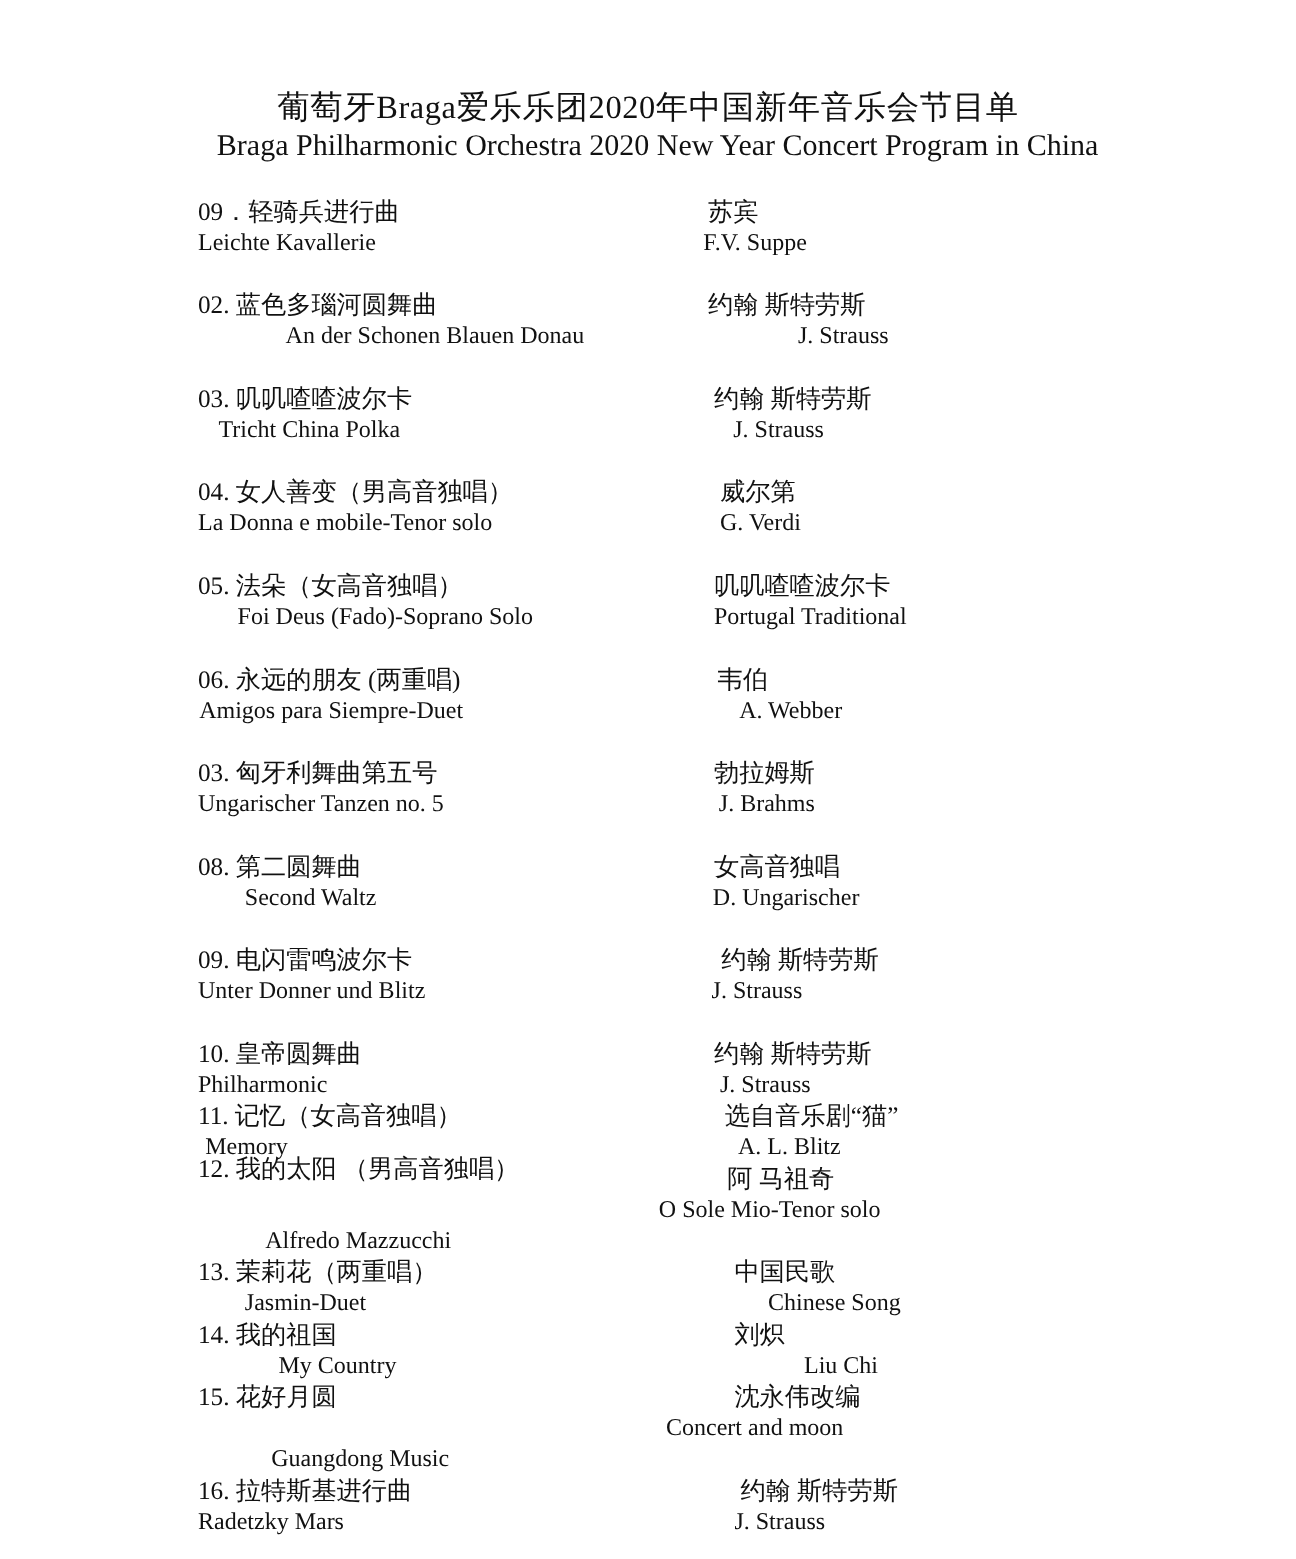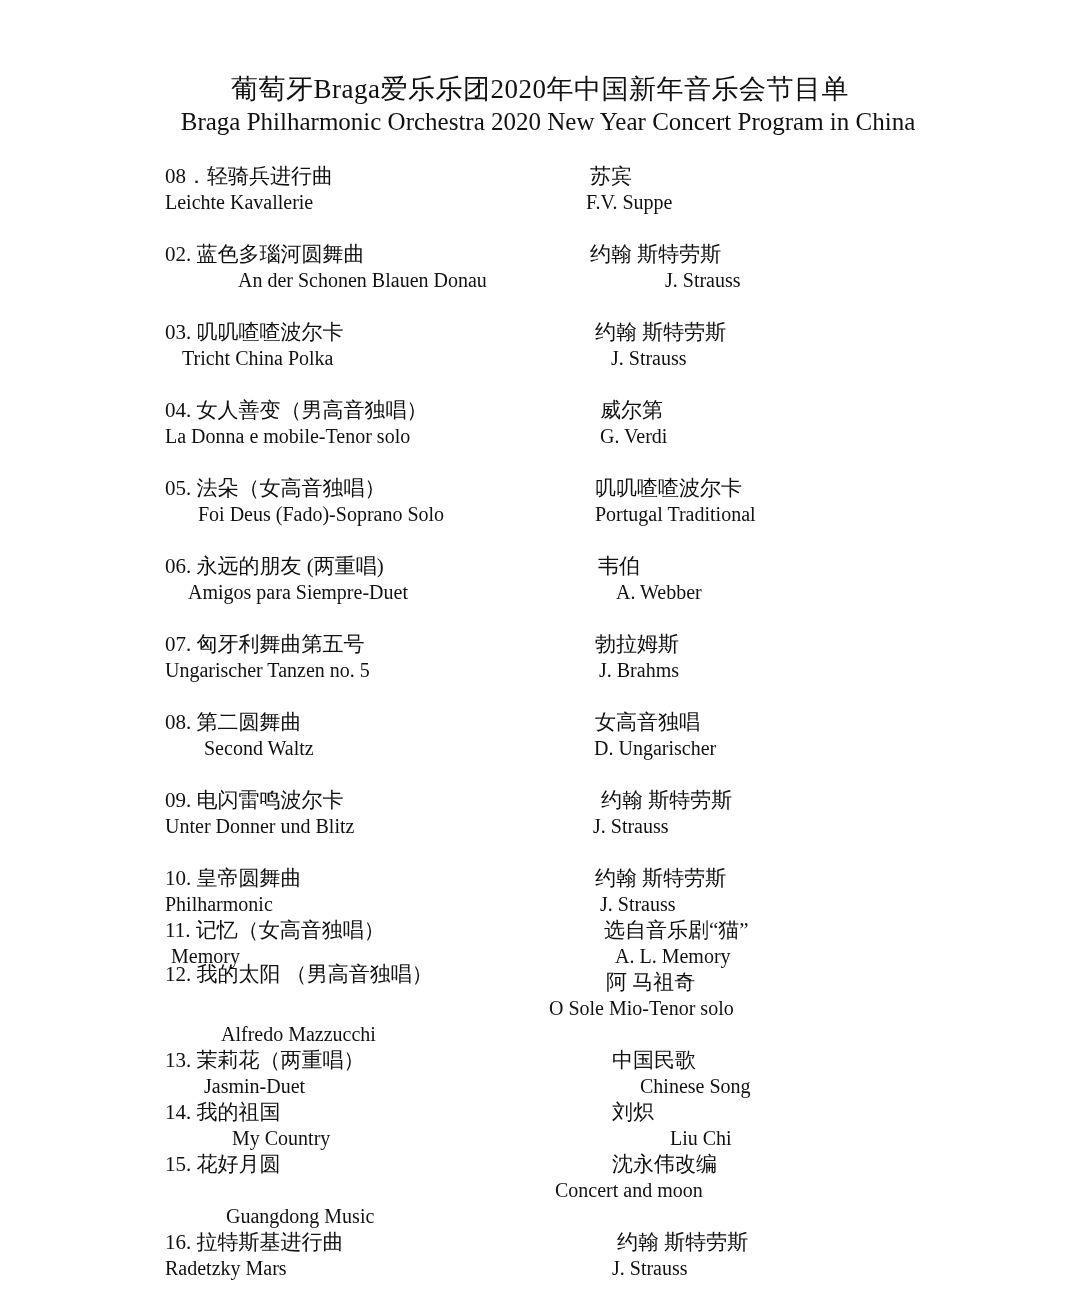--- a/index.html
+++ b/index.html
@@ -14,21 +14,21 @@
 </head>
 <body>
 
 <div>
   <div class="t title-zh">葡萄牙Braga爱乐乐团2020年中国新年音乐会节目单</div>
   <div class="t title-en">Braga Philharmonic Orchestra 2020 New Year Concert Program in China</div>
 
   <div>
 
     <div>
-      <div class="t zh" style="left:165px;top:166px">08．轻骑兵进行曲</div>
+      <div class="t zh" style="left:165px;top:166px">09．轻骑兵进行曲</div>
       <div class="t en" style="left:165px;top:192px">Leichte Kavallerie</div>
       <div class="t zh" style="left:590px;top:166px">苏宾</div>
       <div class="t en" style="left:586px;top:192px">F.V. Suppe</div>
     </div>
 
     <div>
       <div class="t zh" style="left:165px;top:244px">02. 蓝色多瑙河圆舞曲</div>
       <div class="t en" style="left:238px;top:270px">An der Schonen Blauen Donau</div>
       <div class="t zh" style="left:590px;top:244px">约翰 斯特劳斯</div>
       <div class="t en" style="left:665px;top:270px">J. Strauss</div>
@@ -50,27 +50,27 @@
 
     <div>
       <div class="t zh" style="left:165px;top:478px">05. 法朵（女高音独唱）</div>
       <div class="t en" style="left:198px;top:504px">Foi Deus (Fado)-Soprano Solo</div>
       <div class="t zh" style="left:595px;top:478px">叽叽喳喳波尔卡</div>
       <div class="t en" style="left:595px;top:504px">Portugal Traditional</div>
     </div>
 
     <div>
       <div class="t zh" style="left:165px;top:556px">06. 永远的朋友 (两重唱)</div>
-      <div class="t en" style="left:188px;top:582px">Amigos para Siempre-Duet</div>
+      <div class="t en" style="left:166px;top:582px">Amigos para Siempre-Duet</div>
       <div class="t zh" style="left:598px;top:556px">韦伯</div>
       <div class="t en" style="left:616px;top:582px">A. Webber</div>
     </div>
 
     <div>
-      <div class="t zh" style="left:165px;top:634px">07. 匈牙利舞曲第五号</div>
+      <div class="t zh" style="left:165px;top:634px">03. 匈牙利舞曲第五号</div>
       <div class="t en" style="left:165px;top:660px">Ungarischer Tanzen no. 5</div>
       <div class="t zh" style="left:595px;top:634px">勃拉姆斯</div>
       <div class="t en" style="left:599px;top:660px">J. Brahms</div>
     </div>
 
     <div>
       <div class="t zh" style="left:165px;top:712px">08.  第二圆舞曲</div>
       <div class="t en" style="left:204px;top:738px">Second Waltz</div>
       <div class="t zh" style="left:595px;top:712px">女高音独唱</div>
       <div class="t en" style="left:594px;top:738px">D. Ungarischer</div>
@@ -87,21 +87,21 @@
       <div class="t zh" style="left:165px;top:868px">10. 皇帝圆舞曲</div>
       <div class="t en" style="left:165px;top:894px">Philharmonic</div>
       <div class="t zh" style="left:595px;top:868px">约翰 斯特劳斯</div>
       <div class="t en" style="left:600px;top:894px">J. Strauss</div>
     </div>
 
     <div>
       <div class="t zh" style="left:165px;top:920px">11. 记忆（女高音独唱）</div>
       <div class="t en" style="left:171px;top:946px">Memory</div>
       <div class="t zh" style="left:604px;top:920px">选自音乐剧“猫”</div>
-      <div class="t en" style="left:615px;top:946px">A. L. Memory</div>
+      <div class="t en" style="left:615px;top:946px">A. L. Blitz</div>
     </div>
 
     <div>
       <div class="t zh" style="left:165px;top:964px">12. 我的太阳 （男高音独唱）</div>
       <div class="t en" style="left:221px;top:1024px">Alfredo Mazzucchi</div>
       <div class="t zh" style="left:606px;top:972px">阿 马祖奇</div>
       <div class="t en" style="left:549px;top:998px">O Sole Mio-Tenor solo</div>
     </div>
 
     <div>

